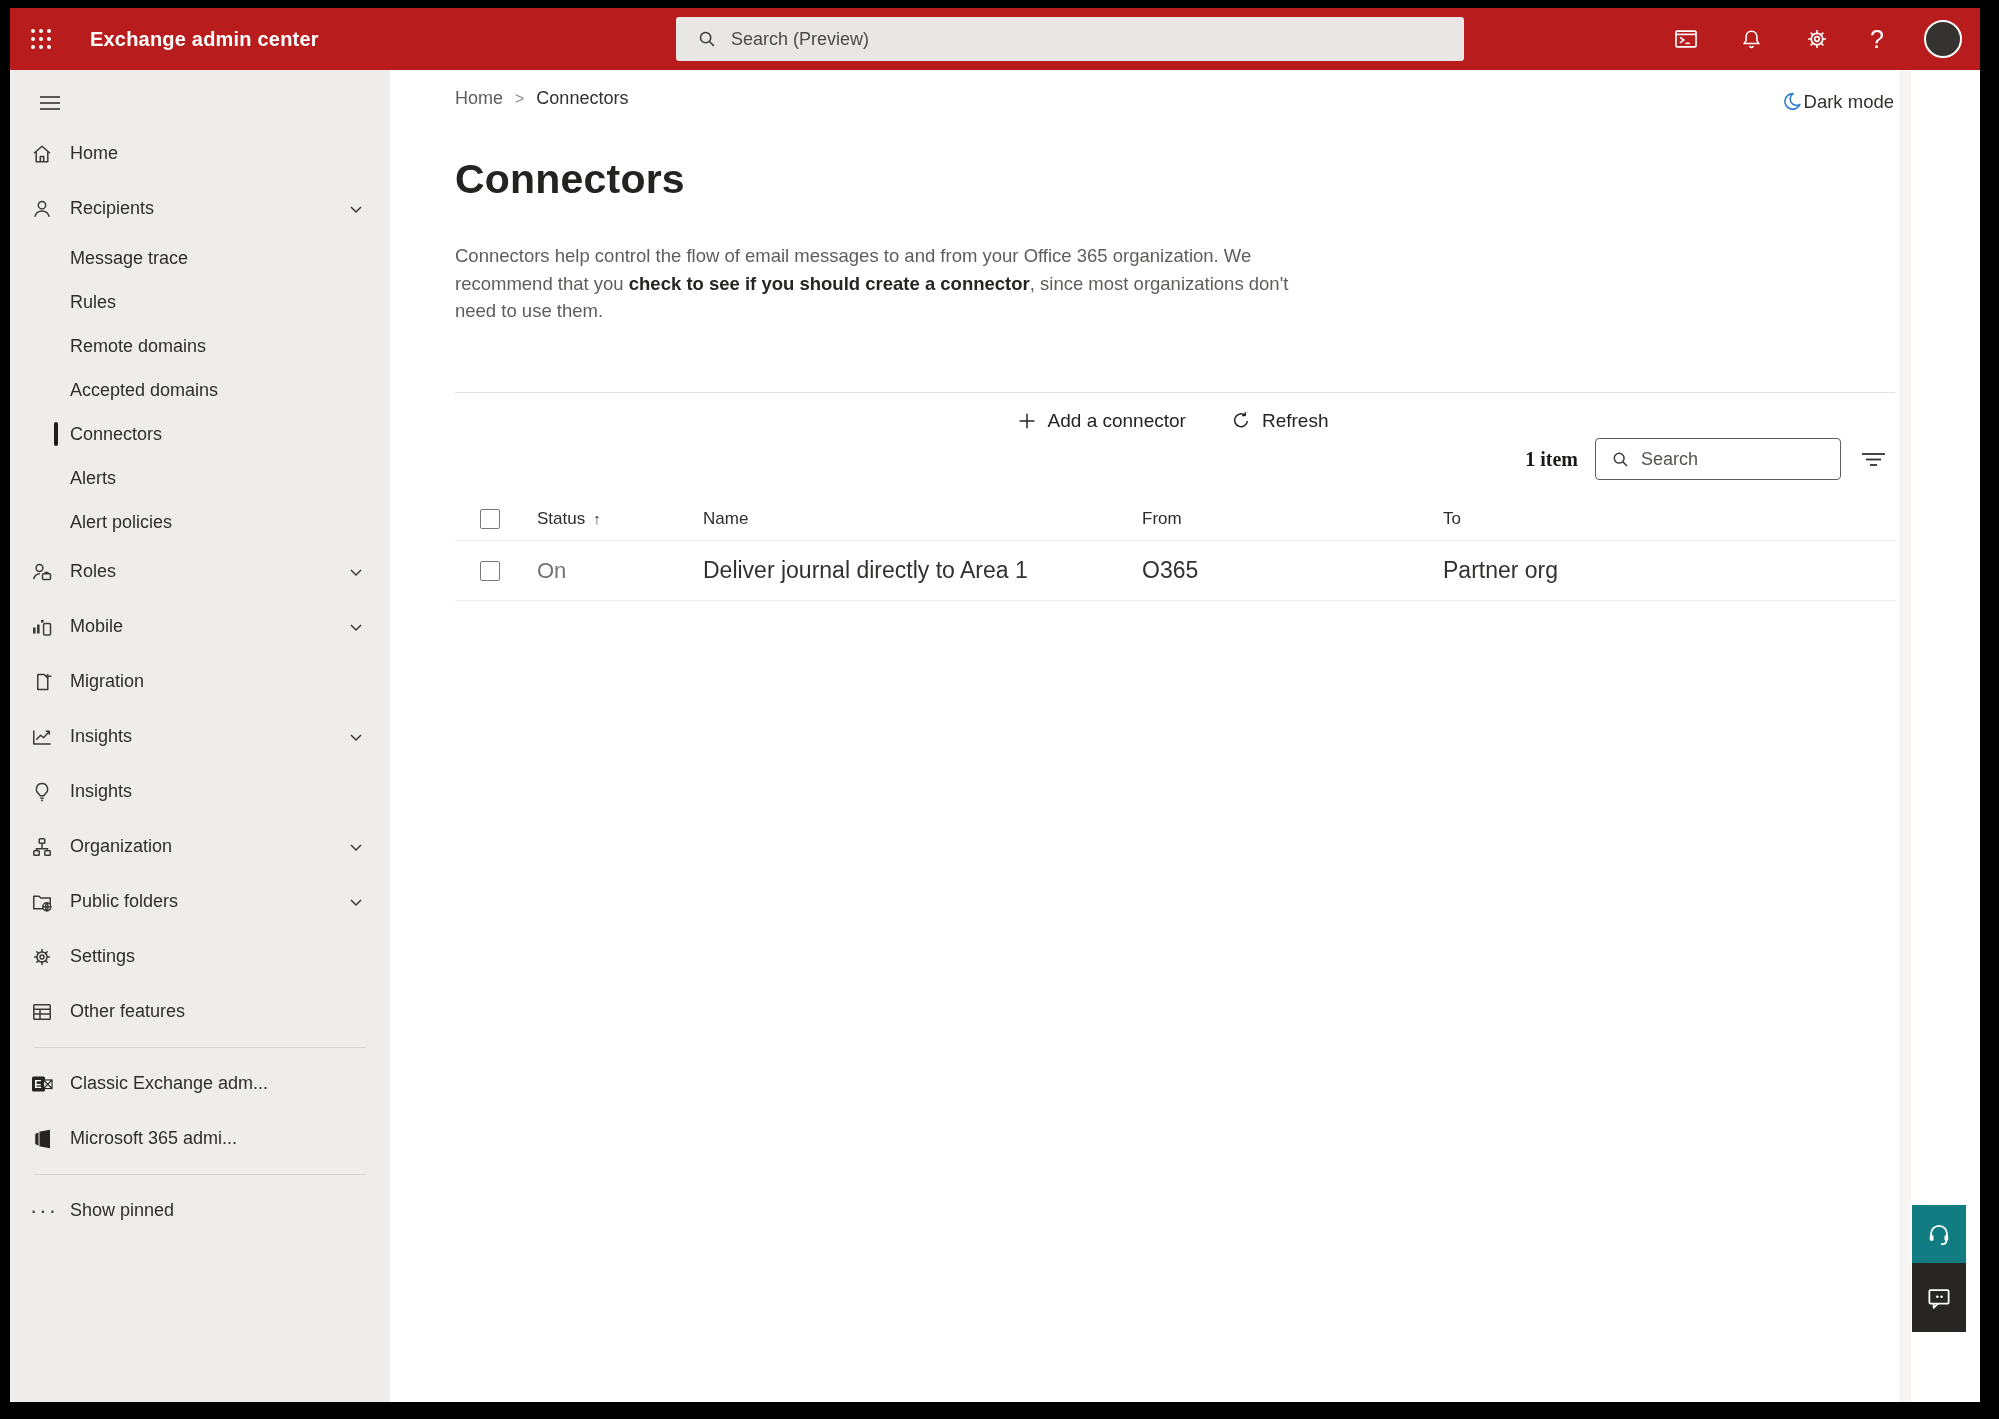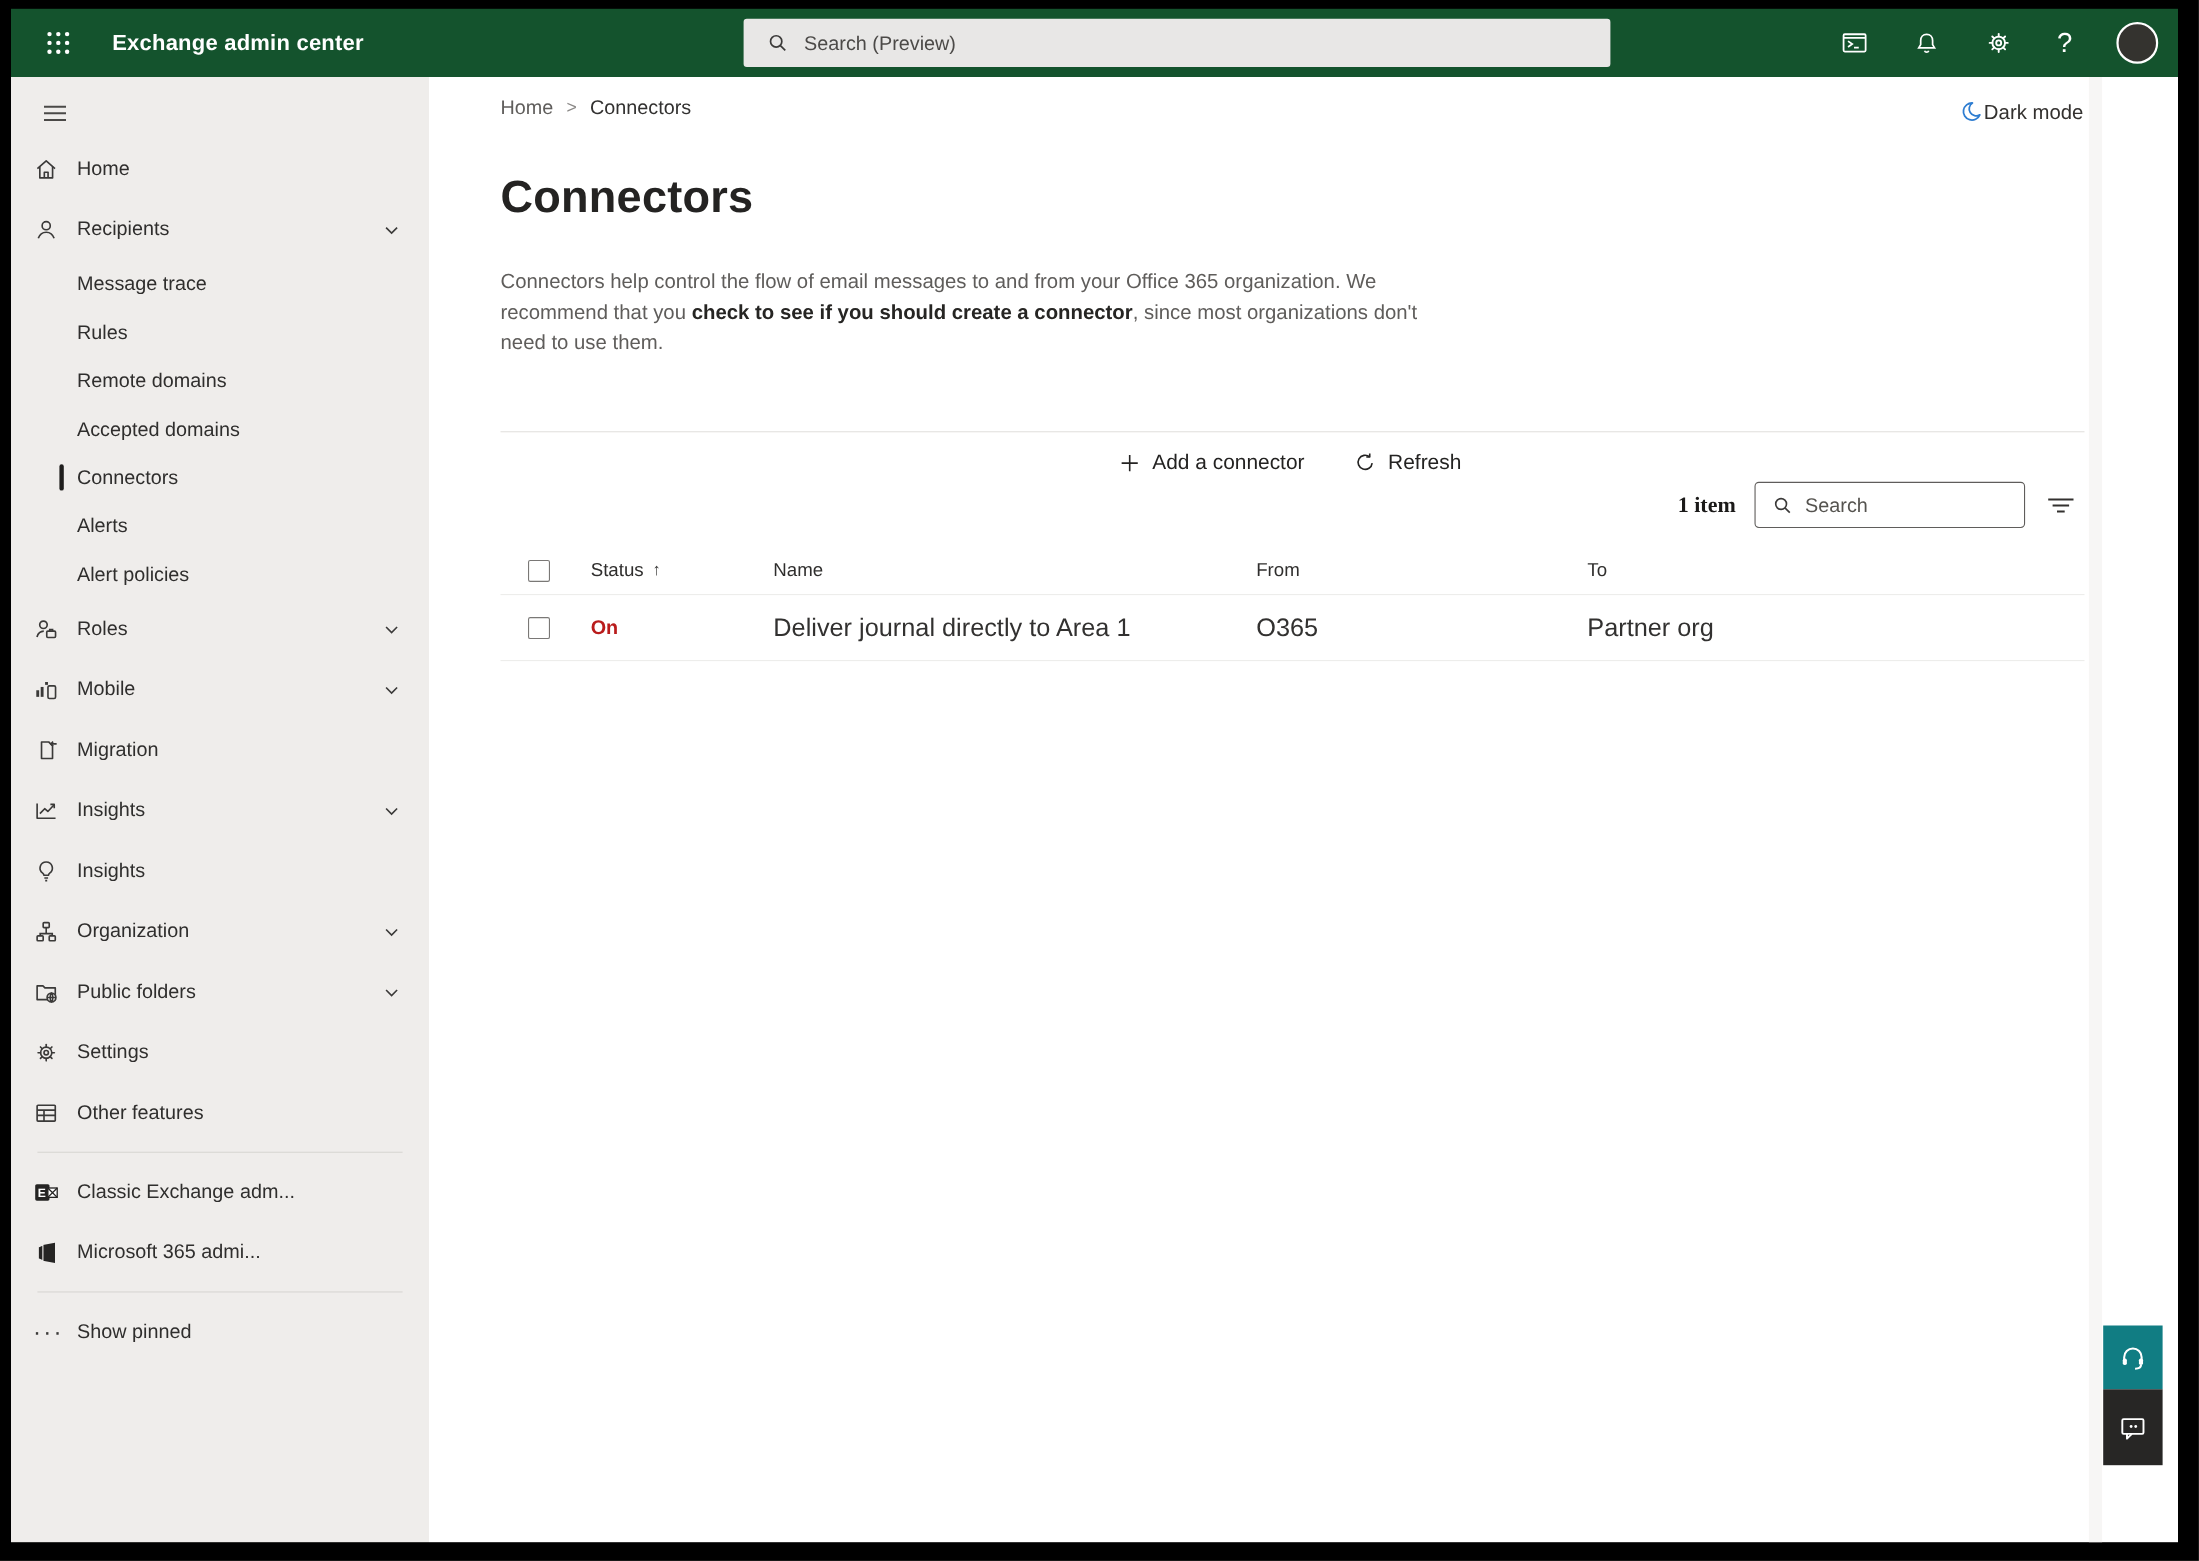--- a/index.html
+++ b/index.html
@@ -9,21 +9,21 @@
     background: #000;
     font-family: "Liberation Sans", sans-serif;
     color: #323130;
     overflow: hidden;
   }
   svg { display:block; }
 
   
   .topbar {
     position: absolute; left:10px; top:8px; width:1970px; height:62px;
-    background:#14532d; display:flex; align-items:center; color:#fff;padding-left:12px;
+    background:#b91c1c; display:flex; align-items:center; color:#fff;
   }
   .waffle-btn { width:62px; height:62px; display:flex; align-items:center; justify-content:center; background:transparent; border:none; cursor:pointer; }
   .waffle { display:grid; grid-template-columns:repeat(3,4px); grid-template-rows:repeat(3,4px); gap:4px; }
   .waffle i { background:#fff; border-radius:50%; }
   .app-title { font-size:20px; font-weight:700; letter-spacing:.2px; margin-left:18px; color:#fff; }
   .tb-search {
     position:absolute; left:666px; top:9px; width:788px; height:44px;
     background:#e8e7e6; border-radius:3px; display:flex; align-items:center;
   }
   .tb-search svg { margin-left:20px; }
@@ -87,21 +87,21 @@
   .filter-btn { background:transparent; border:none; cursor:pointer; padding:2px; color:#33312f; }
 
   .grid-table { position:absolute; left:65px; right:85px; top:427px; }
   .t-row { display:grid; grid-template-columns:57px 166px 439px 301px 1fr; align-items:center; padding-left:25px; }
   .t-head { height:44px; border-bottom:1px solid #ededeb; }
   .t-head .t-cell { font-size:17px; color:#2f2e2d; }
   .t-body-row { height:60px; border-bottom:1px solid #ededeb; cursor:pointer; }
   .t-cell { font-size:23px; color:#323130; white-space:nowrap; overflow:hidden; }
   .status-cell { display:flex; align-items:center; gap:8px; }
   .sort-arrow { font-size:15px; color:#3b3a39; }
-  .cell-on { font-weight:700; font-size:18px; color:#b91c1c; }
+  .cell-on { font-weight:400; font-size:22px; color:#737373; }
   .name-link { color:#323130; }
   .checkbox { width:20px; height:20px; border:1px solid #7a7876; border-radius:2px; background:#fff; cursor:pointer; }
 
   
   .help-fab { position:absolute; left:1912px; top:1205px; width:54px; height:58px; background:#117d83; border:none; cursor:pointer; display:flex; align-items:center; justify-content:center; }
   .feedback-fab { position:absolute; left:1912px; top:1263px; width:54px; height:69px; background:#272625; border:none; cursor:pointer; display:flex; align-items:center; justify-content:center; }
 </style>
 </head>
 <body>
 

